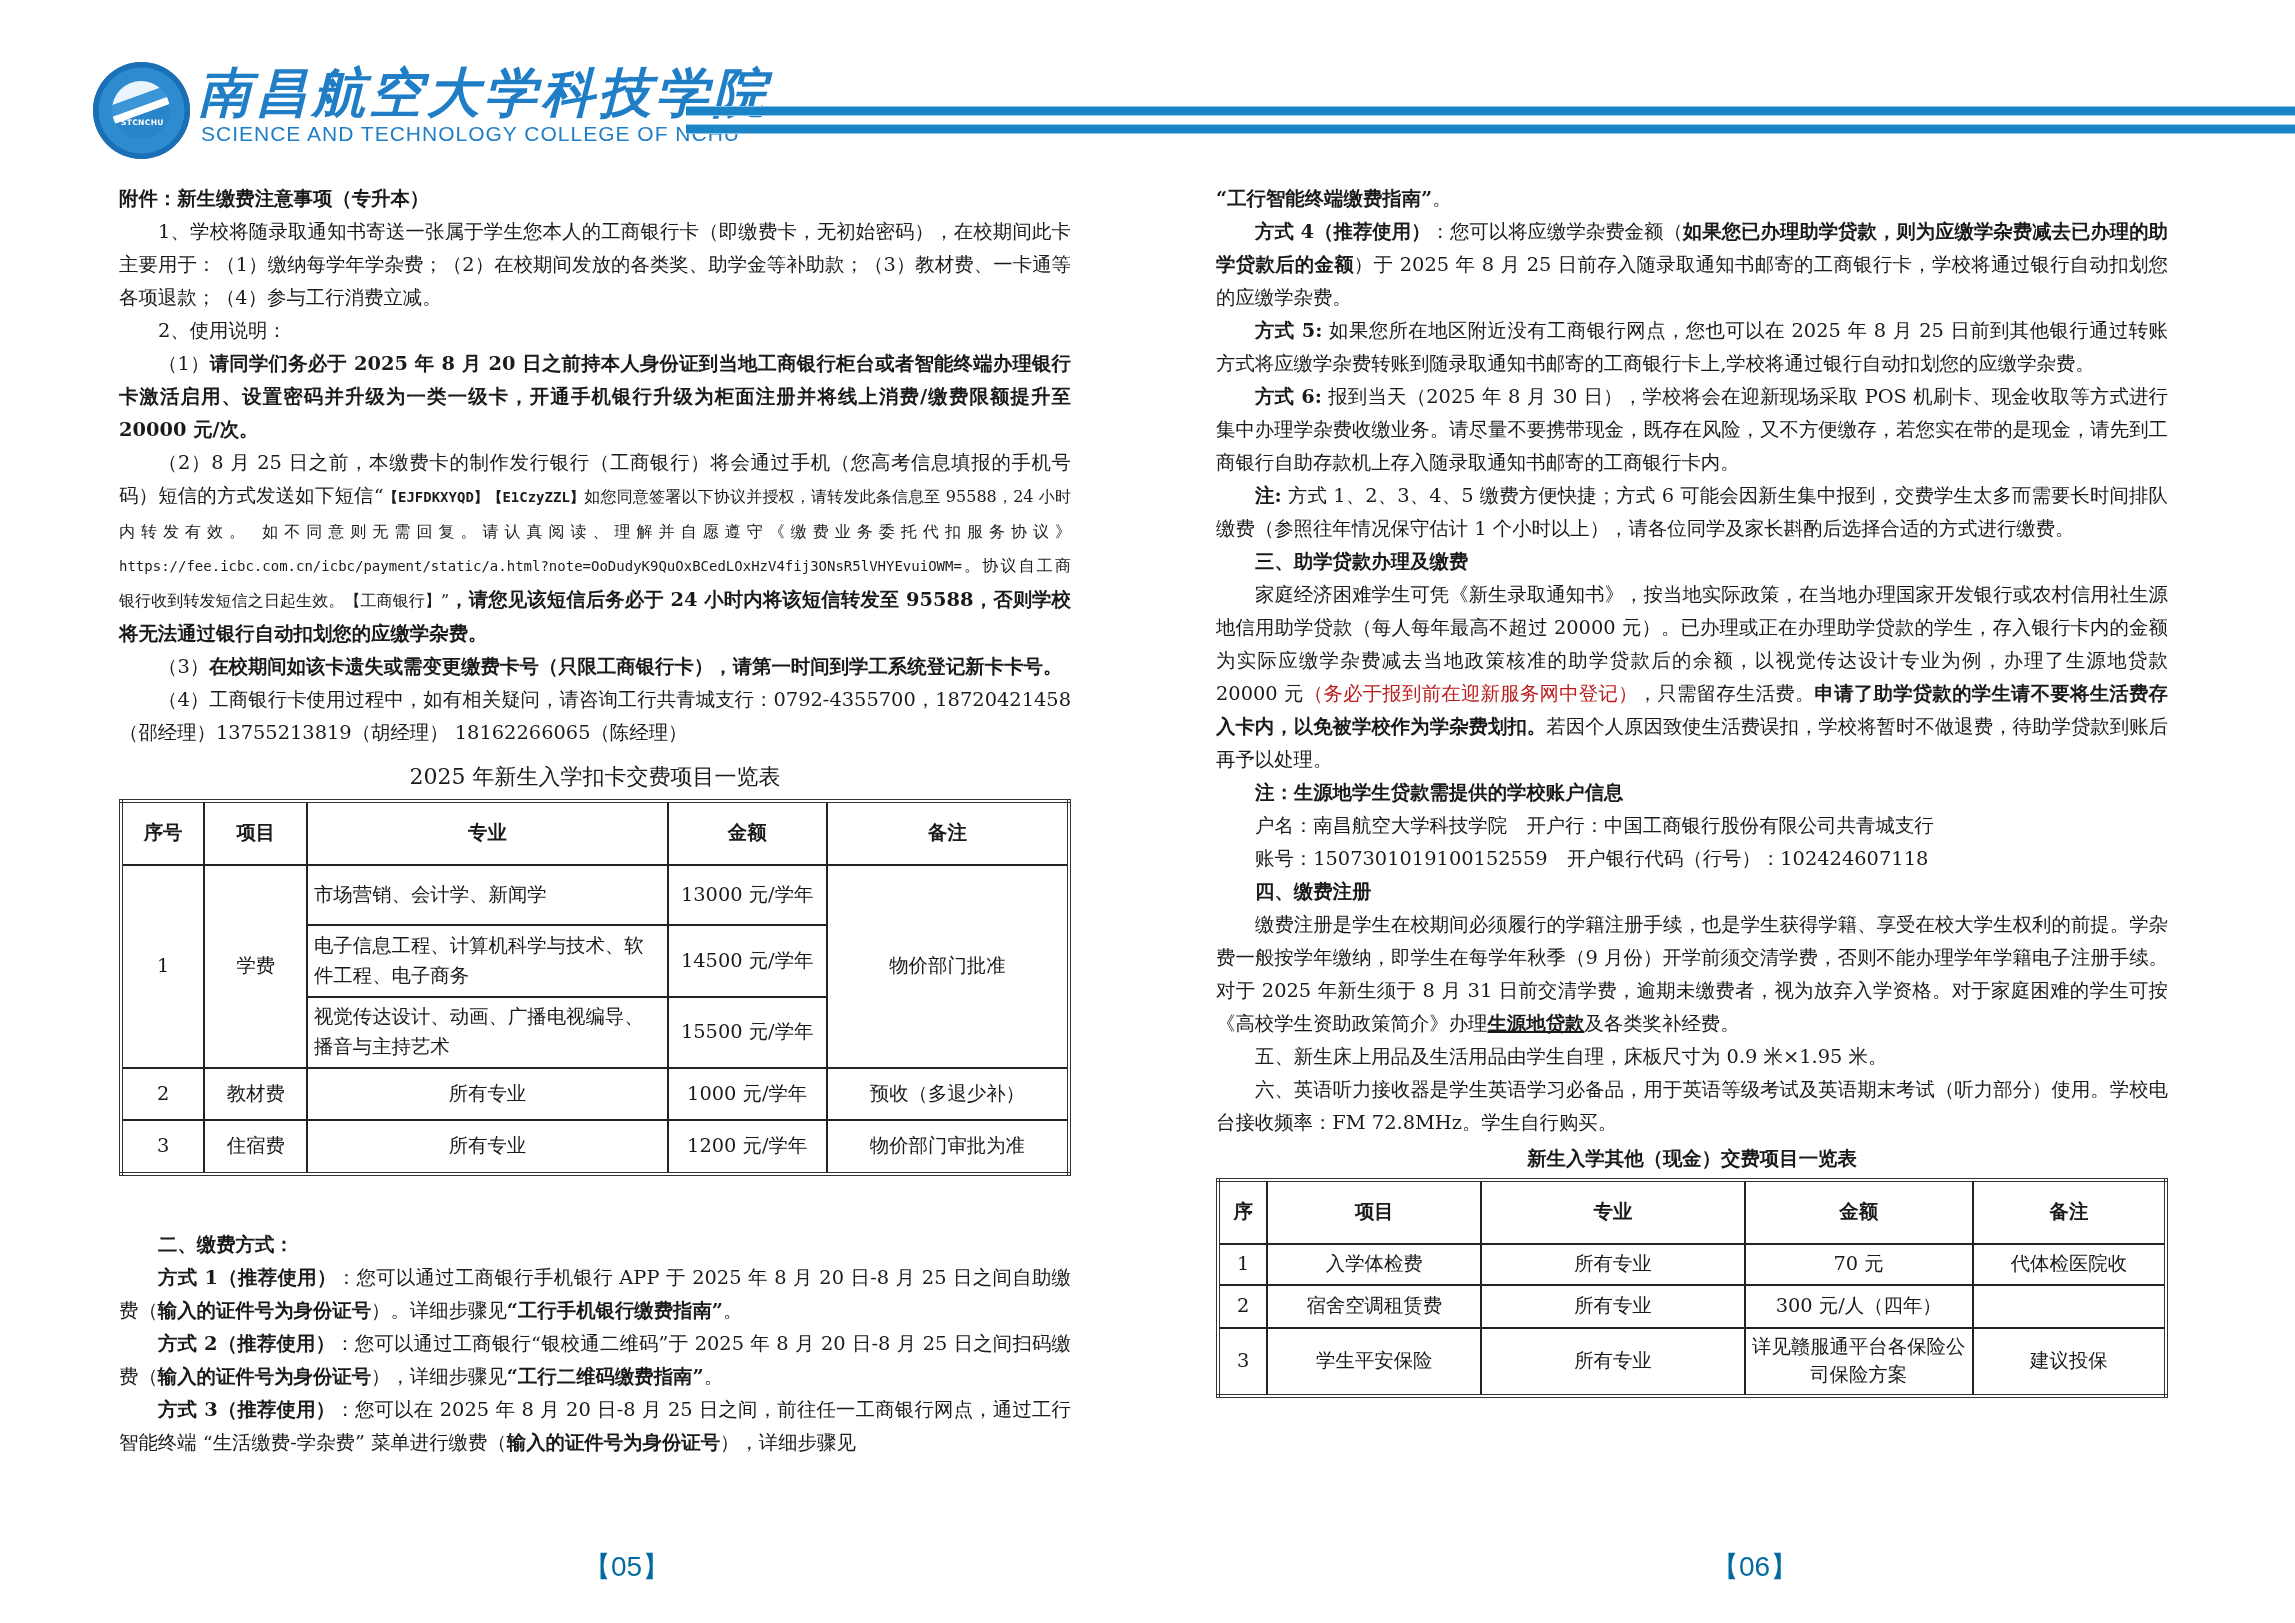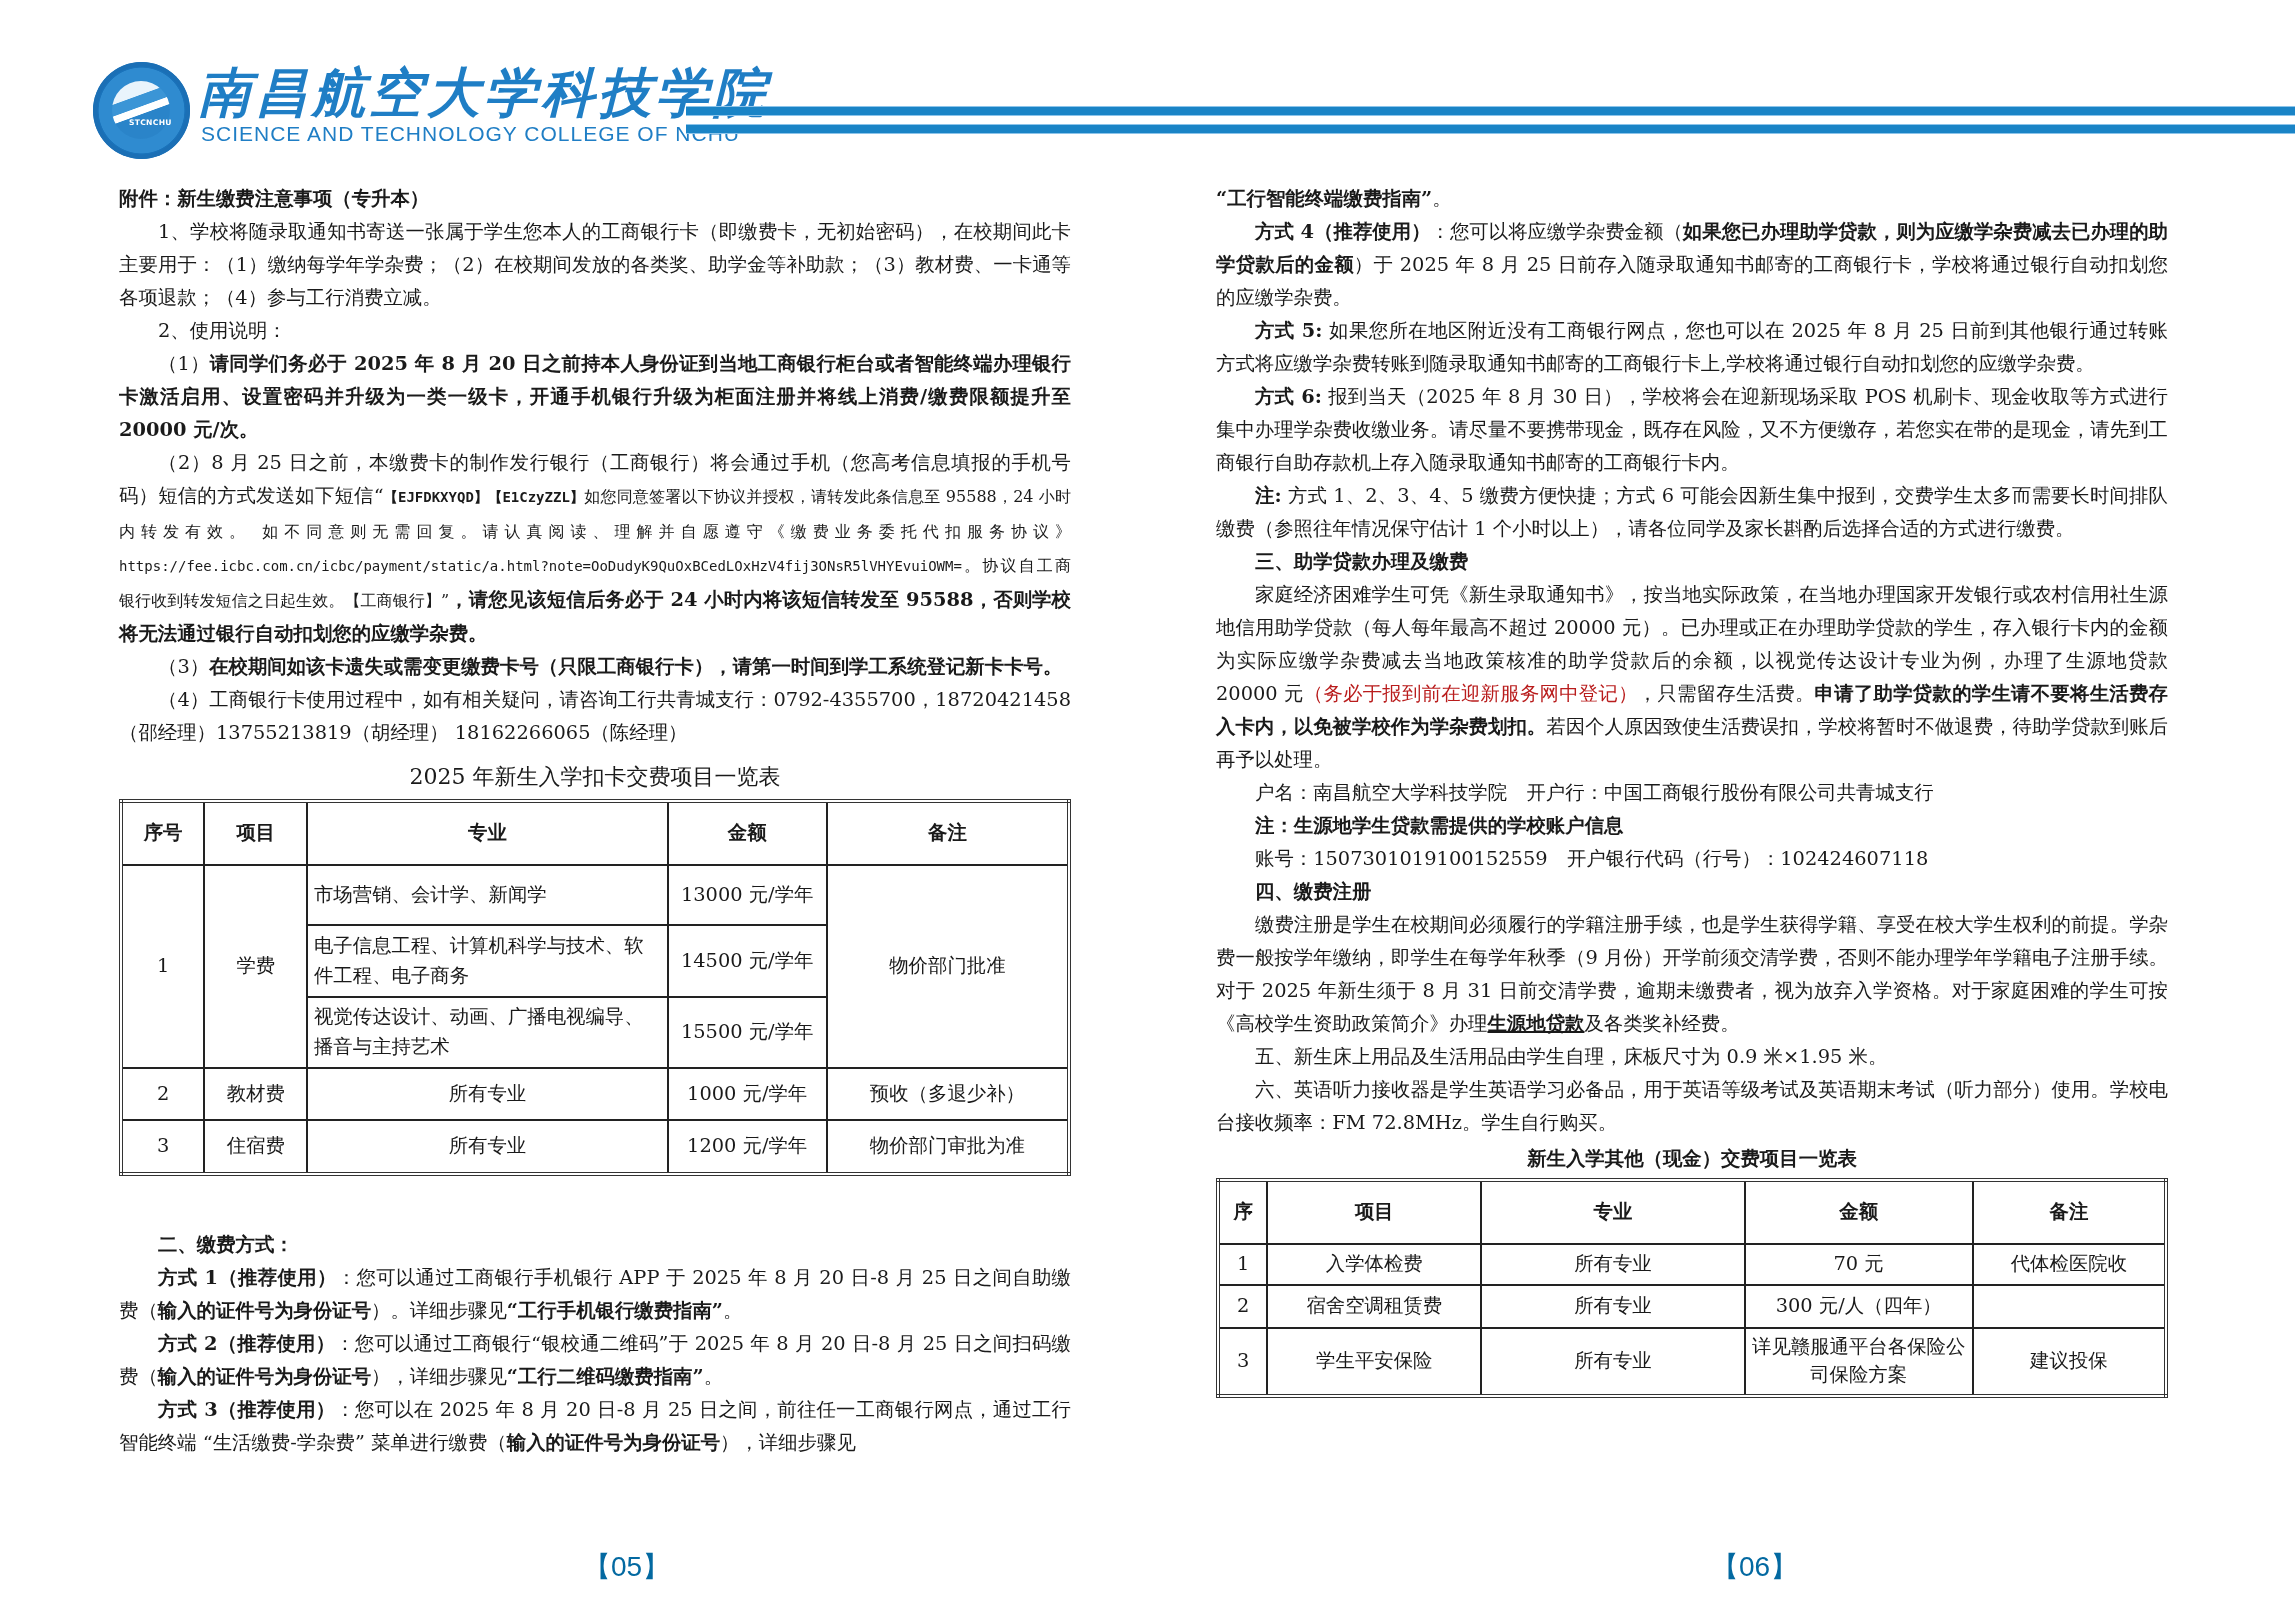--- a/index.html
+++ b/index.html
@@ -4,21 +4,21 @@
 <style>
   html, body { margin:0; padding:0; background:#ffffff; }
   body { width:2295px; height:1624px; position:relative; overflow:hidden;
          font-family:"DejaVu Serif","Liberation Serif",serif; color:#1a1a1a; }
   .header { position:absolute; left:0; top:0; width:2295px; height:160px; }
   .seal { position:absolute; left:93px; top:62px; width:97px; height:97px; border-radius:50%;
           background:radial-gradient(circle at 50% 50%, #ffffff 0 38%, #2f8bd0 39% 62%, #1a73bb 63% 100%);
           box-shadow: inset 0 0 0 4.2px #1b6fb5; }
   .seal-inner { position:absolute; left:19.4px; top:19.4px; width:58px; height:58px; border-radius:50%;
                 background:linear-gradient(160deg,#e9f4fc 0 30%, #3b95d6 31% 45%, #ffffff 46% 55%, #2a84c9 56% 100%); }
-  .seal-text { position:absolute; left:36px; top:56px; font:bold 7.6px "DejaVu Sans",sans-serif; color:#fff; letter-spacing:0.3px; }
+  .seal-text { position:absolute; left:28px; top:56px; font:bold 7.6px "DejaVu Sans",sans-serif; color:#fff; letter-spacing:0.3px; }
   .brand-cn { position:absolute; left:198px; top:58px; font:bold 53px "DejaVu Serif",serif; color:#1f7ec5;
               letter-spacing:4.2px; font-style:italic; }
   .brand-en { position:absolute; left:201px; top:122px; font:21px "Liberation Sans",sans-serif; color:#1f7ec5; letter-spacing:1px; }
   .rule { position:absolute; left:686px; width:1610px; height:7.6px; background:#1a84c6;
           border-top:0.7px solid #8cc4ea; border-bottom:0.7px solid #8cc4ea; }
   .rule.r1 { top:106px; } .rule.r2 { top:124px; }
 
   .col { position:absolute; top:182px; width:952px; font-size:19.4px; line-height:33px; }
   .col.left { left:119px; } .col.right { left:1216px; }
   .col p { margin:0; text-align:justify; }
@@ -112,22 +112,22 @@
 </div>
 
 <div class="col right">
   <p><span class="b">“工行智能终端缴费指南”</span>。</p>
   <p class="indent"><span class="b">方式 4（推荐使用）</span><span>：您可以将应缴学杂费金额（</span><span class="b">如果您已办理助学贷款，则为应缴学杂费减去已办理的助学贷款后的金额</span><span>）于 2025 年 8 月 25 日前存入随录取通知书邮寄的工商银行卡，学校将通过银行自动扣划您的应缴学杂费。</span></p>
   <p class="indent"><span class="b">方式 5:</span><span> 如果您所在地区附近没有工商银行网点，您也可以在 2025 年 8 月 25 日前到其他银行通过转账方式将应缴学杂费转账到随录取通知书邮寄的工商银行卡上,学校将通过银行自动扣划您的应缴学杂费。</span></p>
   <p class="indent"><span class="b">方式 6:</span><span> 报到当天（2025 年 8 月 30 日），学校将会在迎新现场采取 POS 机刷卡、现金收取等方式进行集中办理学杂费收缴业务。请尽量不要携带现金，既存在风险，又不方便缴存，若您实在带的是现金，请先到工商银行自助存款机上存入随录取通知书邮寄的工商银行卡内。</span></p>
   <p class="indent"><span class="b">注:</span><span> 方式 1、2、3、4、5 缴费方便快捷；方式 6 可能会因新生集中报到，交费学生太多而需要长时间排队缴费（参照往年情况保守估计 1 个小时以上），请各位同学及家长斟酌后选择合适的方式进行缴费。</span></p>
   <p class="indent h1">三、助学贷款办理及缴费</p>
   <p class="indent"><span>家庭经济困难学生可凭《新生录取通知书》，按当地实际政策，在当地办理国家开发银行或农村信用社生源地信用助学贷款（每人每年最高不超过 20000 元）。已办理或正在办理助学贷款的学生，存入银行卡内的金额为实际应缴学杂费减去当地政策核准的助学贷款后的余额，以视觉传达设计专业为例，办理了生源地贷款 20000 元</span><span class="red">（务必于报到前在迎新服务网中登记）</span><span>，只需留存生活费。</span><span class="b">申请了助学贷款的学生请不要将生活费存入卡内，以免被学校作为学杂费划扣。</span><span>若因个人原因致使生活费误扣，学校将暂时不做退费，待助学贷款到账后再予以处理。</span></p>
+  <p class="indent b">注：生源地学生贷款需提供的学校账户信息</p>
   <p class="indent"><span>户名：</span><span>南昌航空大学科技学院</span> <span>开户行：</span><span>中国工商银行股份有限公司共青城支行</span></p>
-  <p class="indent b">注：生源地学生贷款需提供的学校账户信息</p>
   <p class="indent"><span>账号：</span><span>1507301019100152559</span> <span>开户银行代码（行号）：</span><span>102424607118</span></p>
   <p class="indent h1">四、缴费注册</p>
   <p class="indent"><span>缴费注册是学生在校期间必须履行的学籍注册手续，也是学生获得学籍、享受在校大学生权利的前提。学杂费一般按学年缴纳，即学生在每学年秋季（9 月份）开学前须交清学费，否则不能办理学年学籍电子注册手续。对于 2025 年新生须于 8 月 31 日前交清学费，逾期未缴费者，视为放弃入学资格。对于家庭困难的学生可按《高校学生资助政策简介》办理</span><span class="u">生源地贷款</span><span>及各类奖补经费。</span></p>
   <p class="indent">五、新生床上用品及生活用品由学生自理，床板尺寸为 0.9 米×1.95 米。</p>
   <p class="indent">六、英语听力接收器是学生英语学习必备品，用于英语等级考试及英语期末考试（听力部分）使用。学校电台接收频率：FM 72.8MHz。学生自行购买。</p>
 
   <div class="table-title b" style="margin:2.8px 0 2.8px 0">新生入学其他（现金）交费项目一览表</div>
   <table class="fee">
     <tbody>
         <tr>

